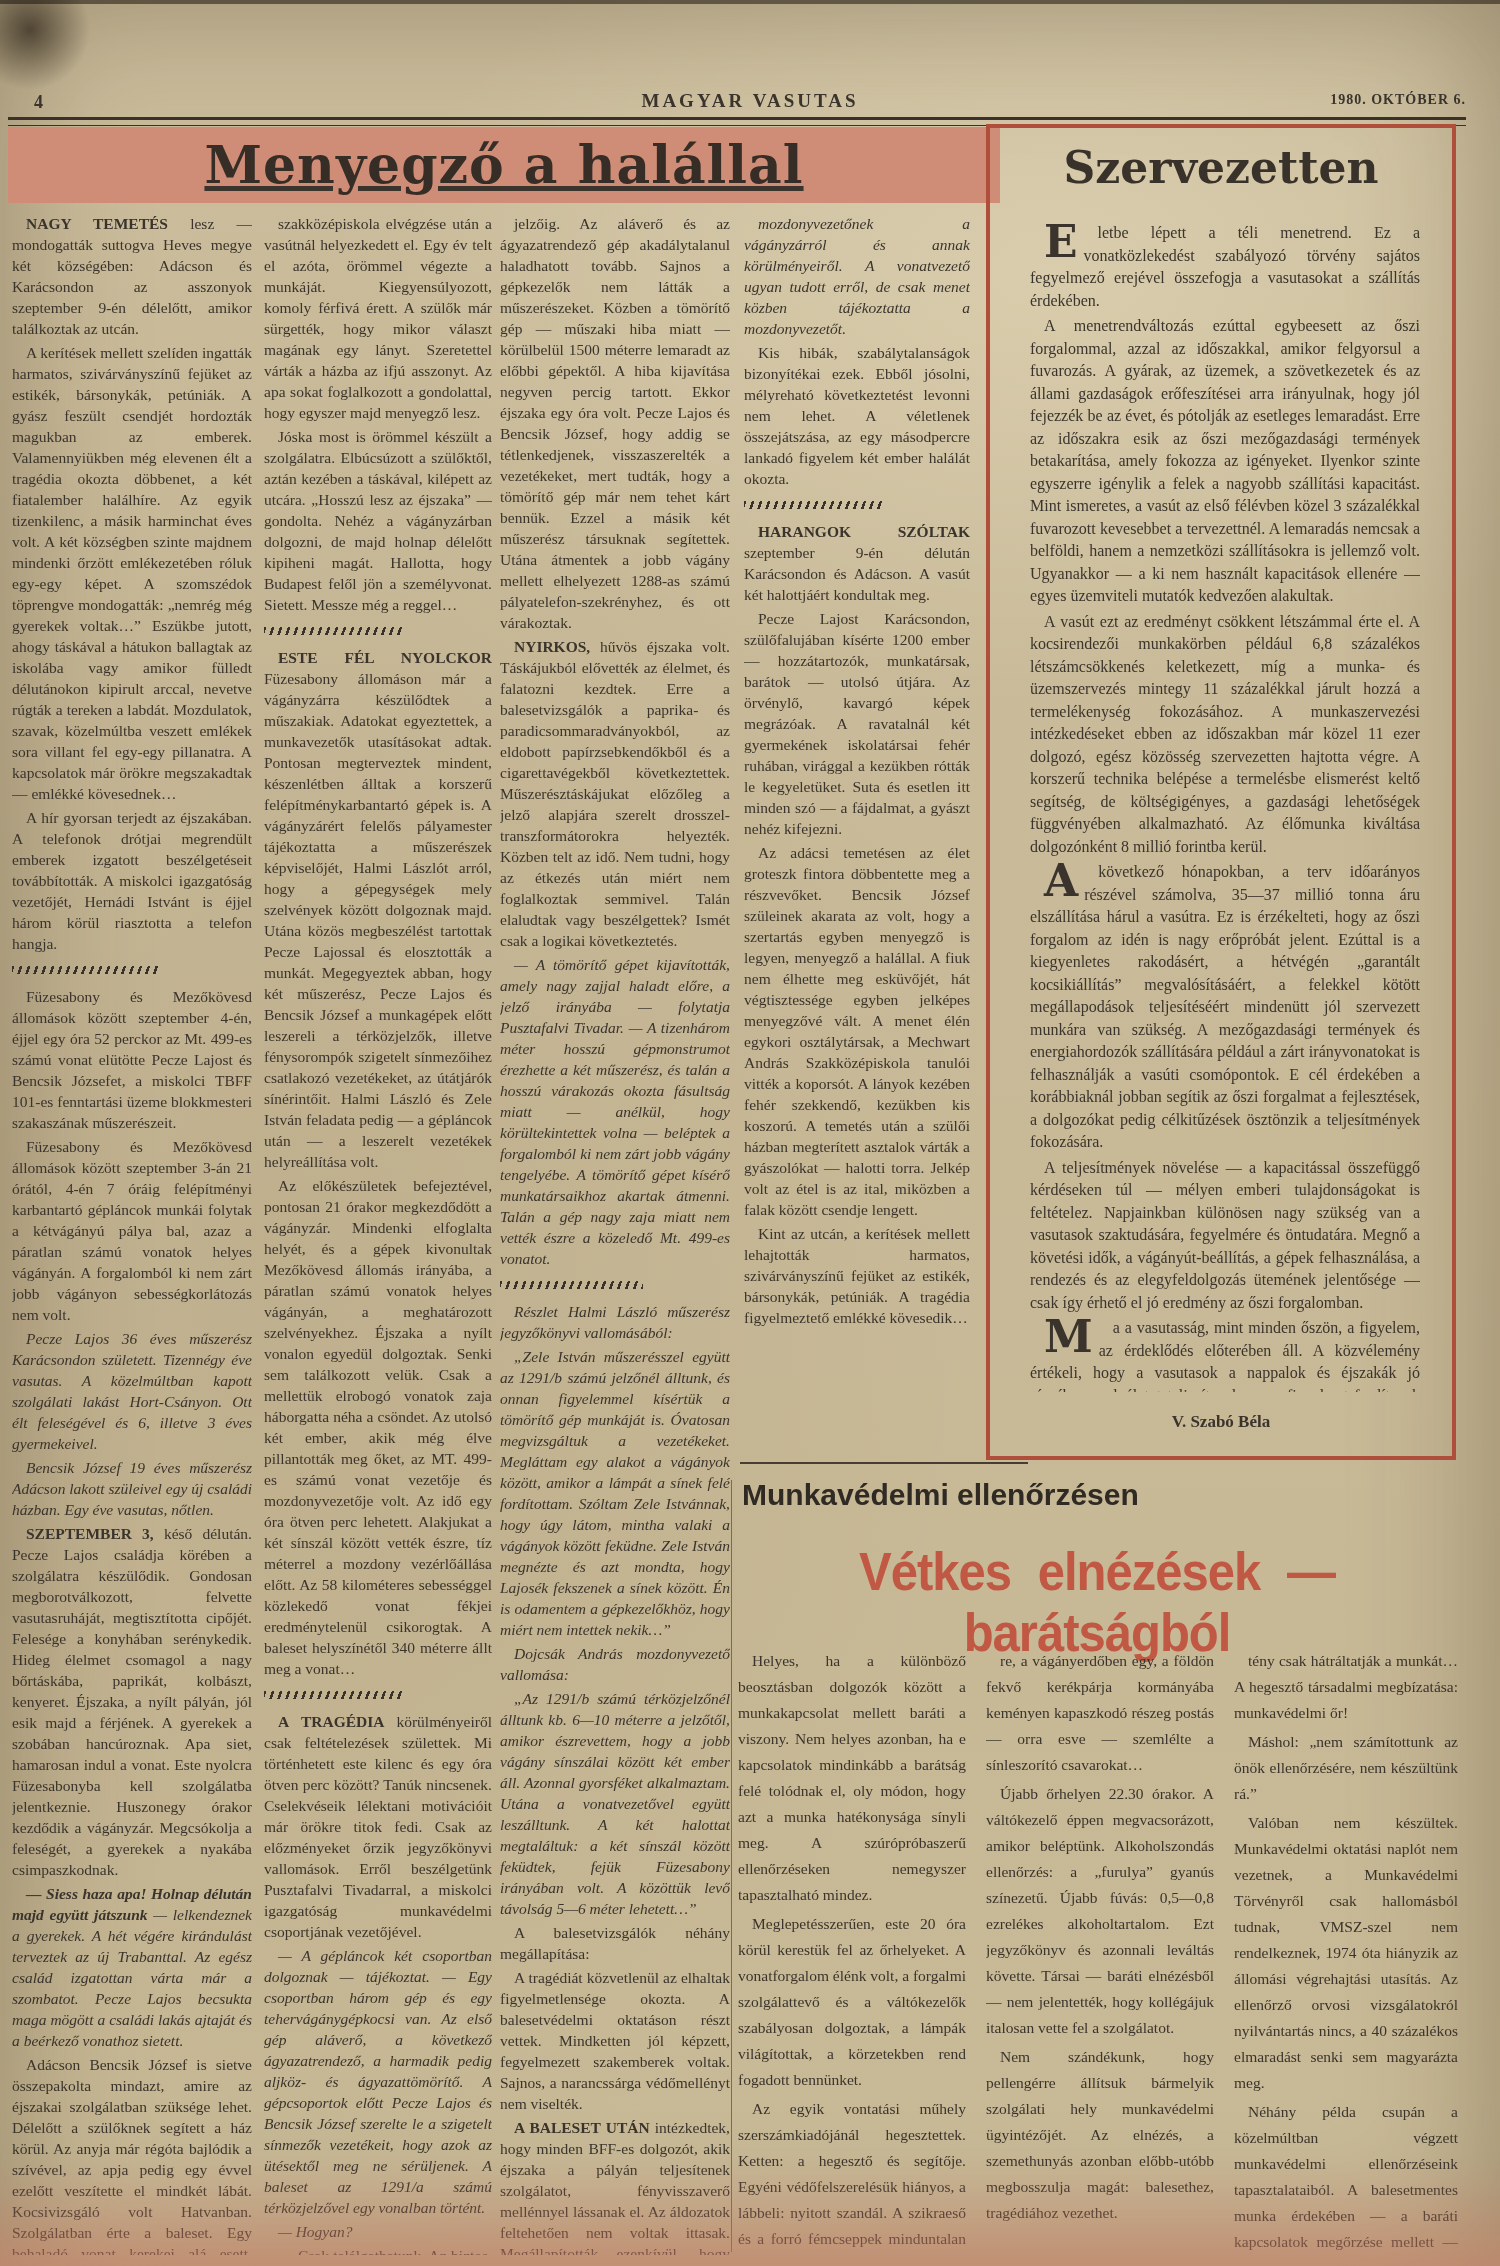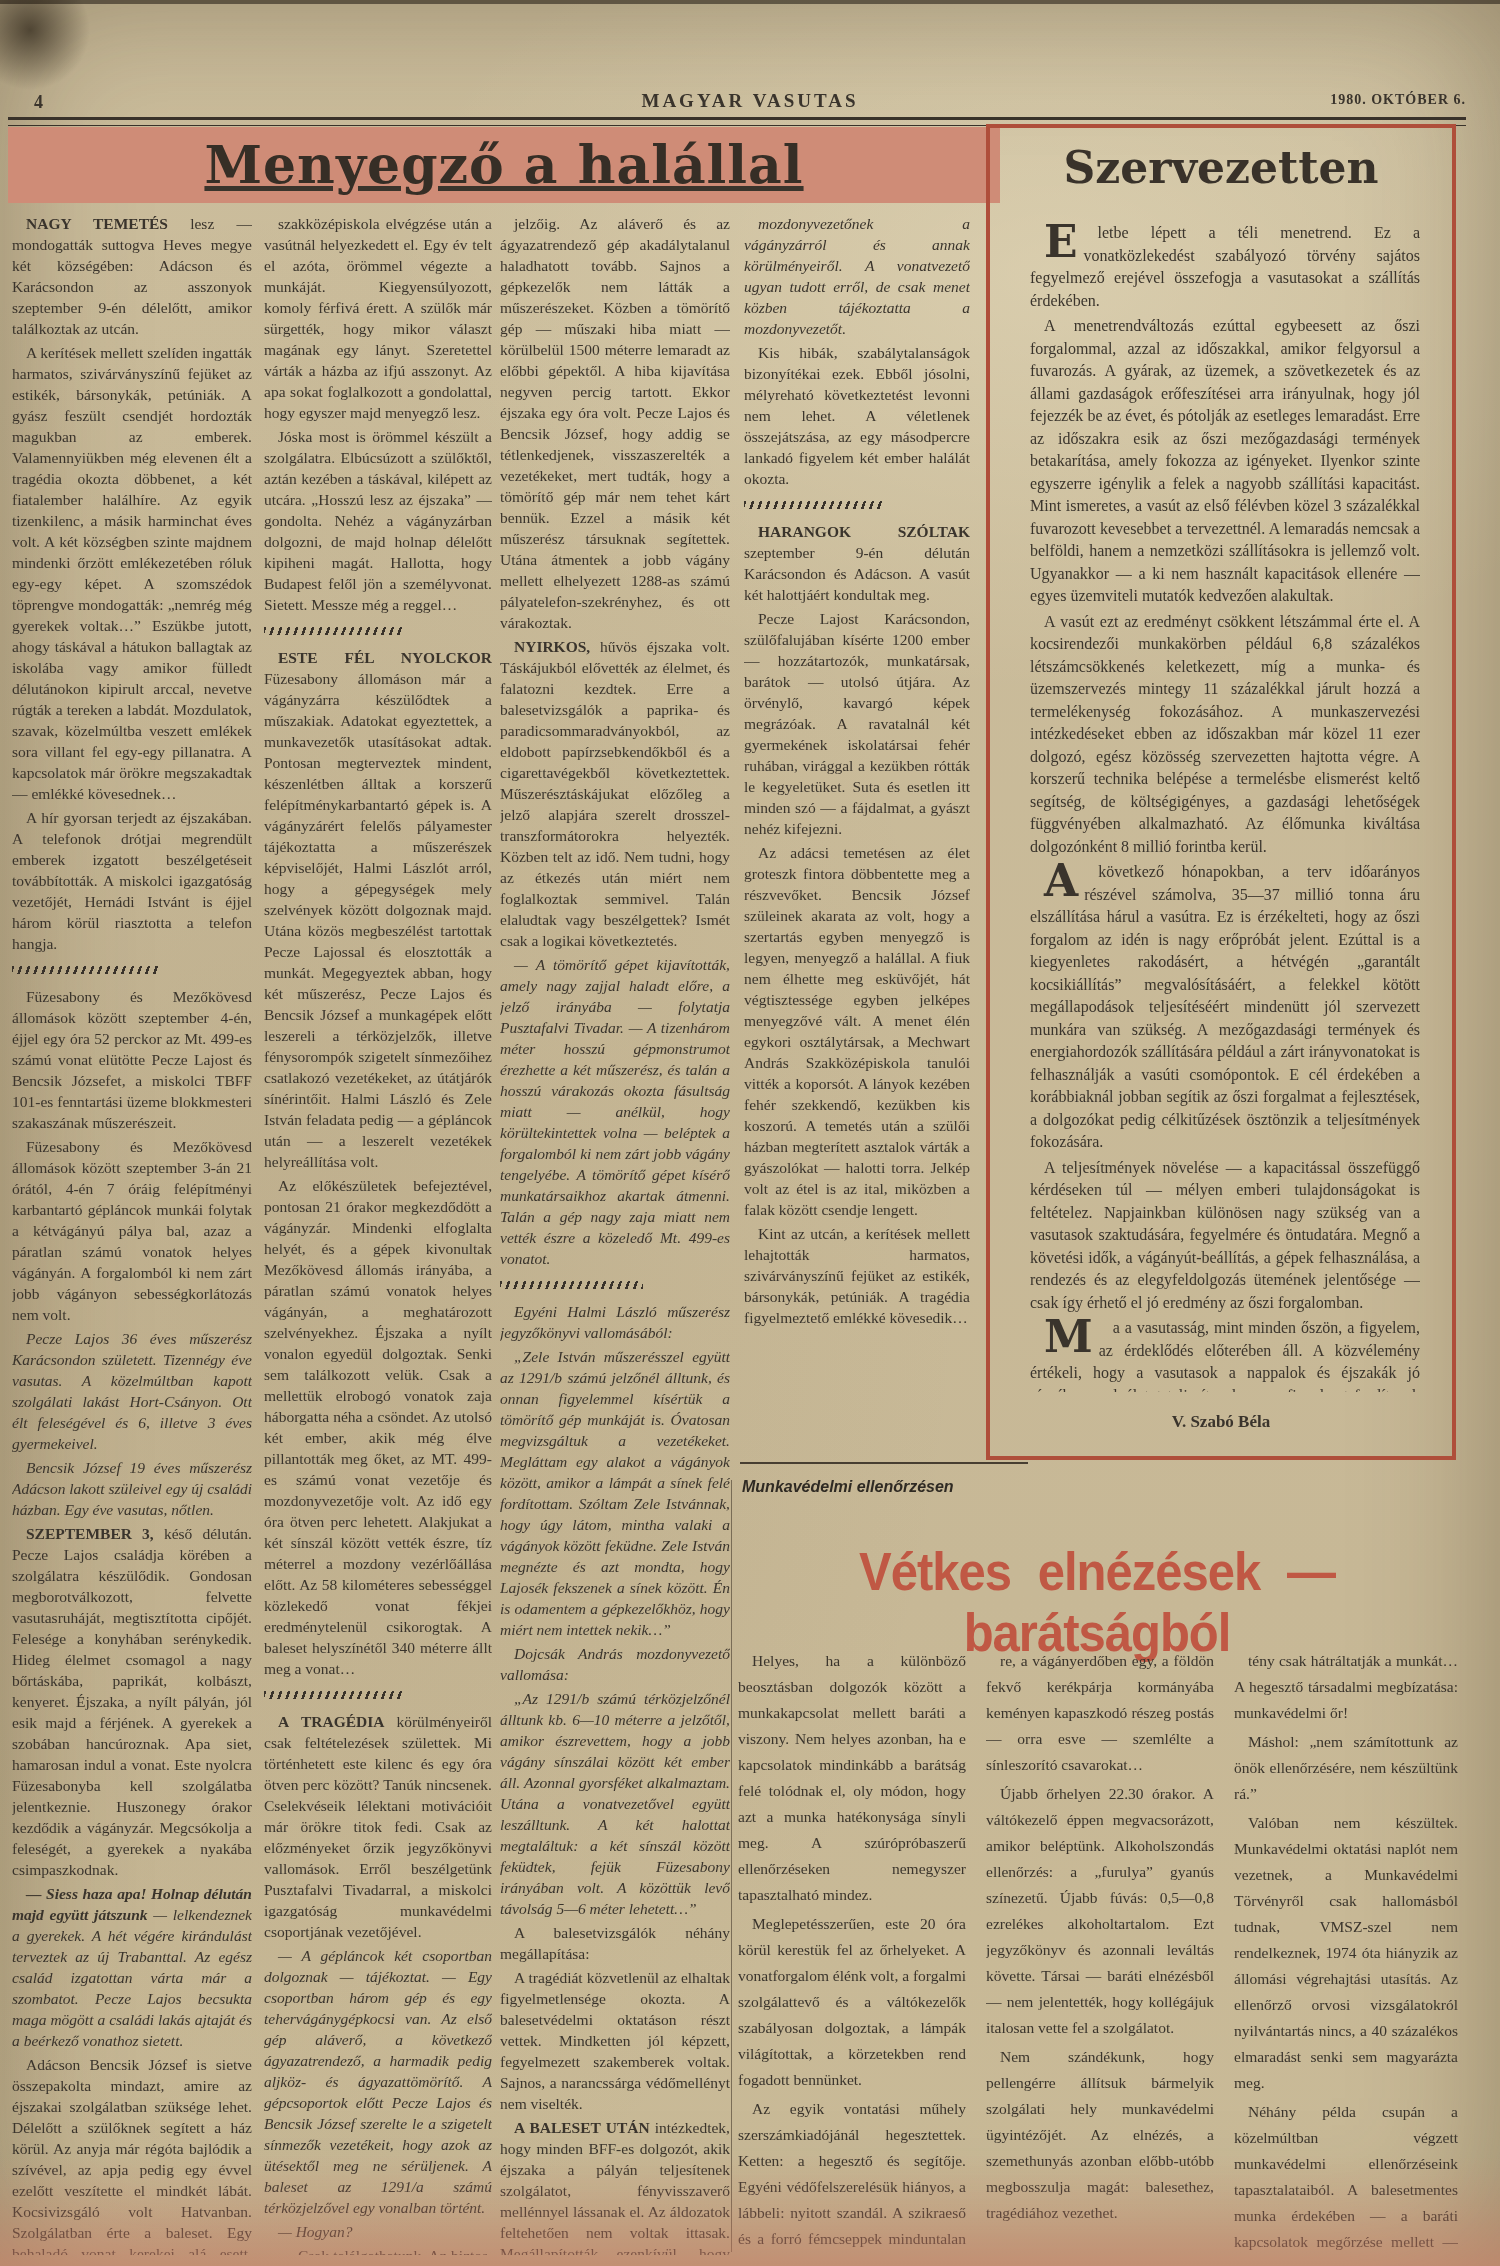--- a/index.html
+++ b/index.html
@@ -50,21 +50,21 @@
   .para.italic{font-style:italic;}
   .para.divider{width:62%;height:8px;margin:12px 0;text-indent:0;
     background:repeating-linear-gradient(110deg,#39322a 0 2.5px,transparent 2.5px 7.5px);}
   .para.byline{text-indent:0;text-align:center;font-weight:bold;font-size:16.5px;margin-top:12px;}
   .dropcap{float:left;font-size:44px;line-height:36px;padding:2px 6px 0 0;font-weight:bold;
     font-family:"DejaVu Serif", serif;}
   
   .mid-rule{position:absolute;left:740px;top:1462px;width:288px;border-top:2px solid #473e31;}
   .v-rule{position:absolute;left:731px;top:1480px;width:1px;height:772px;background:rgba(58,48,35,.55);}
   .kicker{position:absolute;left:742px;top:1478px;font-family:"Liberation Sans", sans-serif;
-    font-weight:bold;font-style:italic;font-size:16px;color:#2f2a23;}
+    font-weight:bold;font-size:30px;color:#2f2a23;}
   .red-headline{position:absolute;left:734px;top:1540px;width:726px;text-align:center;
     font-family:"Liberation Sans", sans-serif;font-weight:bold;font-size:49px;color:#c05844;
     transform:scaleY(1.1);transform-origin:top;word-spacing:14px;letter-spacing:-1px;}
   .vcol{position:absolute;top:1648px;height:606px;overflow:hidden;
     font-size:15.5px;line-height:26px;text-align:justify;}
   .vcol-1{left:738px;width:228px;}
   .vcol-2{left:986px;width:228px;}
   .vcol-3{left:1234px;width:224px;}
 </style>
 </head>
@@ -106,21 +106,21 @@
       <p class="para"><b class="lead">A TRAGÉDIA</b><span class="t">körülményeiről csak feltételezések születtek. Mi történhetett este kilenc és egy óra ötven perc között? Tanúk nincsenek. Cselekvéseik lélektani motivációit már örökre titok fedi. Csak az előzményeket őrzik jegyzőkönyvi vallomások. Erről beszélgetünk Pusztafalvi Tivadarral, a miskolci igazgatóság munkavédelmi csoportjának vezetőjével.</span></p>
       <p class="para italic"><span class="t">— A gépláncok két csoportban dolgoznak — tájékoztat. — Egy csoportban három gép és egy tehervágánygépkocsi van. Az első gép aláverő, a következő ágyazatrendező, a harmadik pedig aljköz- és ágyazattömörítő. A gépcsoportok előtt Pecze Lajos és Bencsik József szerelte le a szigetelt sínmezők vezetékeit, hogy azok az ütésektől meg ne sérüljenek. A baleset az 1291/a számú térközjelzővel egy vonalban történt.</span></p>
       <p class="para italic"><span class="t">— Hogyan?</span></p>
       <p class="para"><span class="t">— Csak találgathatunk. Az biztos, hogy a halálos balesetet szenvedett két dolgozó pontosan és gyorsan végezte munkáját. Leszerelték a vezetékeket, és eljutottak az említett</span></p>
     </div>
   <div class="col col-3">
       <p class="para"><span class="t">jelzőig. Az aláverő és az ágyazatrendező gép akadálytalanul haladhatott tovább. Sajnos a gépkezelők nem látták a műszerészeket. Közben a tömörítő gép — műszaki hiba miatt — körülbelül 1500 méterre lemaradt az előbbi gépektől. A hiba kijavítása negyven percig tartott. Ekkor éjszaka egy óra volt. Pecze Lajos és Bencsik József, hogy addig se tétlenkedjenek, visszaszerelték a vezetékeket, mert tudták, hogy a tömörítő gép már nem tehet kárt bennük. Ezzel a másik két műszerész társuknak segítettek. Utána átmentek a jobb vágány mellett elhelyezett 1288-as számú pályatelefon-szekrényhez, és ott várakoztak.</span></p>
       <p class="para"><b class="lead">NYIRKOS,</b><span class="t">hűvös éjszaka volt. Táskájukból elővették az élelmet, és falatozni kezdtek. Erre a balesetvizsgálók a paprika- és paradicsommaradványokból, az eldobott papírzsebkendőkből és a cigarettavégekből következtettek. Műszerésztáskájukat előzőleg a jelző alapjára szerelt drosszel-transzformátorokra helyezték. Közben telt az idő. Nem tudni, hogy az étkezés után miért nem foglalkoztak semmivel. Talán elaludtak vagy beszélgettek? Ismét csak a logikai következtetés.</span></p>
       <p class="para italic"><span class="t">— A tömörítő gépet kijavították, amely nagy zajjal haladt előre, a jelző irányába — folytatja Pusztafalvi Tivadar. — A tizenhárom méter hosszú gépmonstrumot érezhette a két műszerész, és talán a hosszú várakozás okozta fásultság miatt — anélkül, hogy körültekintettek volna — beléptek a forgalomból ki nem zárt jobb vágány tengelyébe. A tömörítő gépet kísérő munkatársaikhoz akartak átmenni. Talán a gép nagy zaja miatt nem vették észre a közeledő Mt. 499-es vonatot.</span></p>
       <p class="para divider"></p>
-      <p class="para italic"><span class="t">Egyéni Halmi László műszerész jegyzőkönyvi vallomásából:</span></p>
+      <p class="para italic"><span class="t">Részlet Halmi László műszerész jegyzőkönyvi vallomásából:</span></p>
       <p class="para italic"><span class="t">„Zele István műszerésszel együtt az 1291/b számú jelzőnél álltunk, és onnan figyelemmel kísértük a tömörítő gép munkáját is. Óvatosan megvizsgáltuk a vezetékeket. Megláttam egy alakot a vágányok között, amikor a lámpát a sínek felé fordítottam. Szóltam Zele Istvánnak, hogy úgy látom, mintha valaki a vágányok között feküdne. Zele István megnézte és azt mondta, hogy Lajosék fekszenek a sínek között. Én is odamentem a gépkezelőkhöz, hogy miért nem intettek nekik…”</span></p>
       <p class="para italic"><span class="t">Dojcsák András mozdonyvezető vallomása:</span></p>
       <p class="para italic"><span class="t">„Az 1291/b számú térközjelzőnél álltunk kb. 6—10 méterre a jelzőtől, amikor észrevettem, hogy a jobb vágány sínszálai között két ember áll. Azonnal gyorsféket alkalmaztam. Utána a vonatvezetővel együtt leszálltunk. A két halottat megtaláltuk: a két sínszál között feküdtek, fejük Füzesabony irányában volt. A közöttük levő távolság 5—6 méter lehetett…”</span></p>
       <p class="para"><span class="t">A balesetvizsgálók néhány megállapítása:</span></p>
       <p class="para"><span class="t">A tragédiát közvetlenül az elhaltak figyelmetlensége okozta. A balesetvédelmi oktatáson részt vettek. Mindketten jól képzett, fegyelmezett szakemberek voltak. Sajnos, a narancssárga védőmellényt nem viselték.</span></p>
       <p class="para"><b class="lead">A BALESET UTÁN</b><span class="t">intézkedtek, hogy minden BFF-es dolgozót, akik éjszaka a pályán teljesítenek szolgálatot, fényvisszaverő mellénnyel lássanak el. Az áldozatok feltehetően nem voltak ittasak. Megállapították ezenkívül, hogy Mezőkövesd állomás forgalmi szolgálattevője nem adott írásbeli rendelkezést a</span></p>
     </div>
   <div class="col col-4">
       <p class="para italic"><span class="t">mozdonyvezetőnek a vágányzárról és annak körülményeiről. A vonatvezető ugyan tudott erről, de csak menet közben tájékoztatta a mozdonyvezetőt.</span></p>
       <p class="para"><span class="t">Kis hibák, szabálytalanságok bizonyítékai ezek. Ebből jósolni, mélyreható következtetést levonni nem lehet. A véletlenek összejátszása, az egy másodpercre lankadó figyelem két ember halálát okozta.</span></p>

